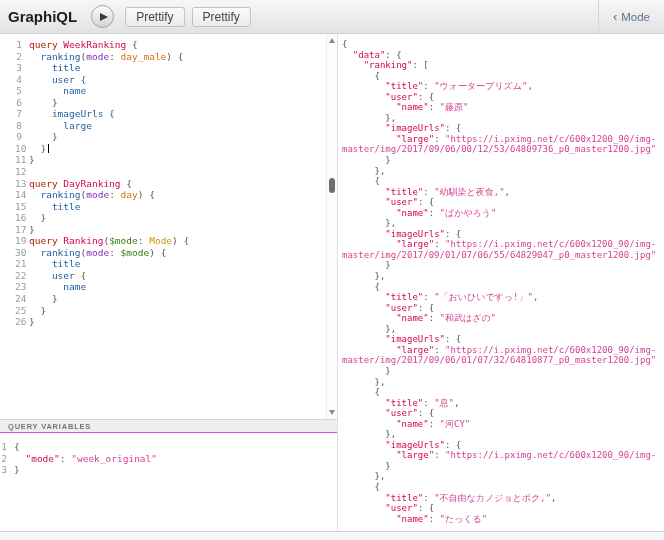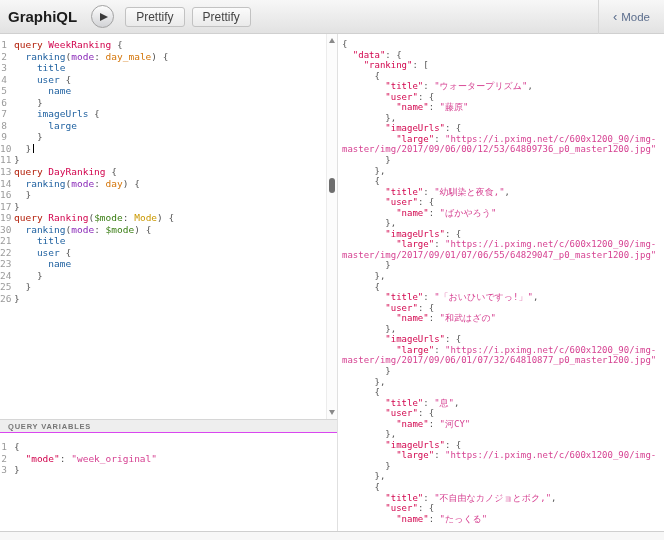--- a/index.html
+++ b/index.html
@@ -42,21 +42,21 @@
   }
   .chev { margin-right:4px; font-size:13px; line-height:1; }
 
   
   .editor {
     position:absolute; overflow:hidden; background:#fff;
     font-family:"DejaVu Sans Mono","Liberation Mono",monospace;
     color:#141823;
   }
   .cm-line { white-space:pre; }
-  .editor-query  { top:0;   left:0; width:326px; height:385px; padding-top:5px; font-size:9.5px; }
+  .editor-query  { top:0;   left:15px; width:326px; height:385px; padding-top:5px; font-size:9.5px; }
   .editor-query  .cm-line { height:11.55px; line-height:11.55px; }
   .editor-vars   { top:399px; left:0; width:326px; height:98px; padding-top:8px; font-size:9.5px; }
   .editor-vars   .cm-line { height:11.55px; line-height:11.55px; }
   .editor-result {
     top:34px; left:337px; width:327px; height:506px;
     border-left:1px solid #e0e0e0; padding:5px 0 0 4px; font-size:9px;
   }
   .editor-result .cm-line { height:10.55px; line-height:10.55px; }
 
   .ln { display:inline-block; width:14px; padding-right:7px; text-align:right; color:#9b9b9b; }
@@ -129,22 +129,24 @@
         <div class="cm-line"><span class="ln">2</span><span class="tk-ws">  </span><span class="tk-prop">ranking</span><span class="tk-pn">(</span><span class="tk-attr">mode</span><span class="tk-pn">: </span><span class="tk-enum">day_male</span><span class="tk-pn">) {</span></div>
         <div class="cm-line"><span class="ln">3</span><span class="tk-ws">    </span><span class="tk-prop">title</span></div>
         <div class="cm-line"><span class="ln">4</span><span class="tk-ws">    </span><span class="tk-prop">user</span><span class="tk-pn"> {</span></div>
         <div class="cm-line"><span class="ln">5</span><span class="tk-ws">      </span><span class="tk-prop">name</span></div>
         <div class="cm-line"><span class="ln">6</span><span class="tk-ws">    </span><span class="tk-pn">}</span></div>
         <div class="cm-line"><span class="ln">7</span><span class="tk-ws">    </span><span class="tk-prop">imageUrls</span><span class="tk-pn"> {</span></div>
         <div class="cm-line"><span class="ln">8</span><span class="tk-ws">      </span><span class="tk-prop">large</span></div>
         <div class="cm-line"><span class="ln">9</span><span class="tk-ws">    </span><span class="tk-pn">}</span></div>
         <div class="cm-line"><span class="ln">10</span><span class="tk-ws">  </span><span class="tk-pn">}</span><span class="cm-cursor"></span></div>
         <div class="cm-line"><span class="ln">11</span><span class="tk-pn">}</span></div>
+        <div class="cm-line"><span class="ln">12</span></div>
         <div class="cm-line"><span class="ln">13</span><span class="tk-kw">query</span><span class="tk-ws"> </span><span class="tk-def">DayRanking</span><span class="tk-pn"> {</span></div>
         <div class="cm-line"><span class="ln">14</span><span class="tk-ws">  </span><span class="tk-prop">ranking</span><span class="tk-pn">(</span><span class="tk-attr">mode</span><span class="tk-pn">: </span><span class="tk-enum">day</span><span class="tk-pn">) {</span></div>
+        <div class="cm-line"><span class="ln">15</span><span class="tk-ws">    </span><span class="tk-prop">title</span></div>
         <div class="cm-line"><span class="ln">16</span><span class="tk-ws">  </span><span class="tk-pn">}</span></div>
         <div class="cm-line"><span class="ln">17</span><span class="tk-pn">}</span></div>
         <div class="cm-line"><span class="ln">19</span><span class="tk-kw">query</span><span class="tk-ws"> </span><span class="tk-def">Ranking</span><span class="tk-pn">(</span><span class="tk-var">$mode</span><span class="tk-pn">: </span><span class="tk-atom">Mode</span><span class="tk-pn">) {</span></div>
         <div class="cm-line"><span class="ln">30</span><span class="tk-ws">  </span><span class="tk-prop">ranking</span><span class="tk-pn">(</span><span class="tk-attr">mode</span><span class="tk-pn">: </span><span class="tk-var">$mode</span><span class="tk-pn">) {</span></div>
         <div class="cm-line"><span class="ln">21</span><span class="tk-ws">    </span><span class="tk-prop">title</span></div>
         <div class="cm-line"><span class="ln">22</span><span class="tk-ws">    </span><span class="tk-prop">user</span><span class="tk-pn"> {</span></div>
         <div class="cm-line"><span class="ln">23</span><span class="tk-ws">      </span><span class="tk-prop">name</span></div>
         <div class="cm-line"><span class="ln">24</span><span class="tk-ws">    </span><span class="tk-pn">}</span></div>
         <div class="cm-line"><span class="ln">25</span><span class="tk-ws">  </span><span class="tk-pn">}</span></div>
         <div class="cm-line"><span class="ln">26</span><span class="tk-pn">}</span></div>

